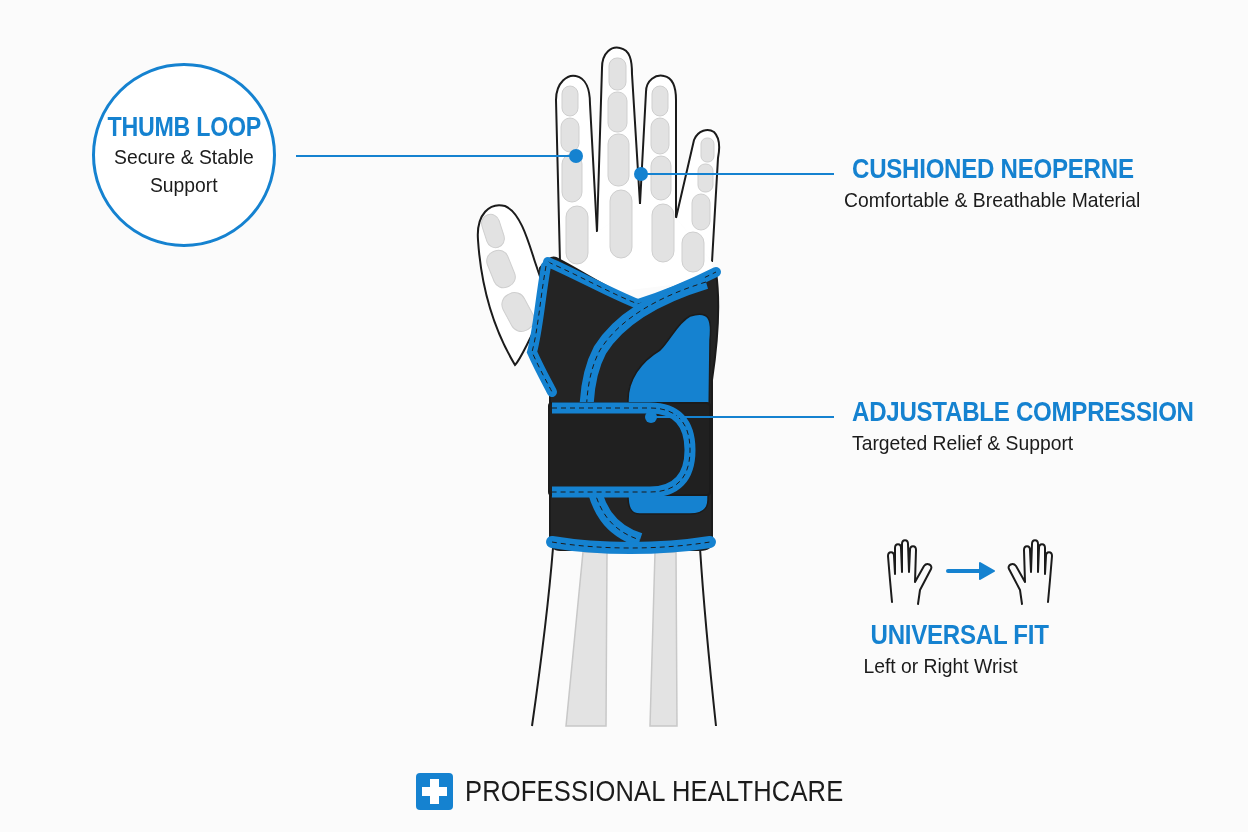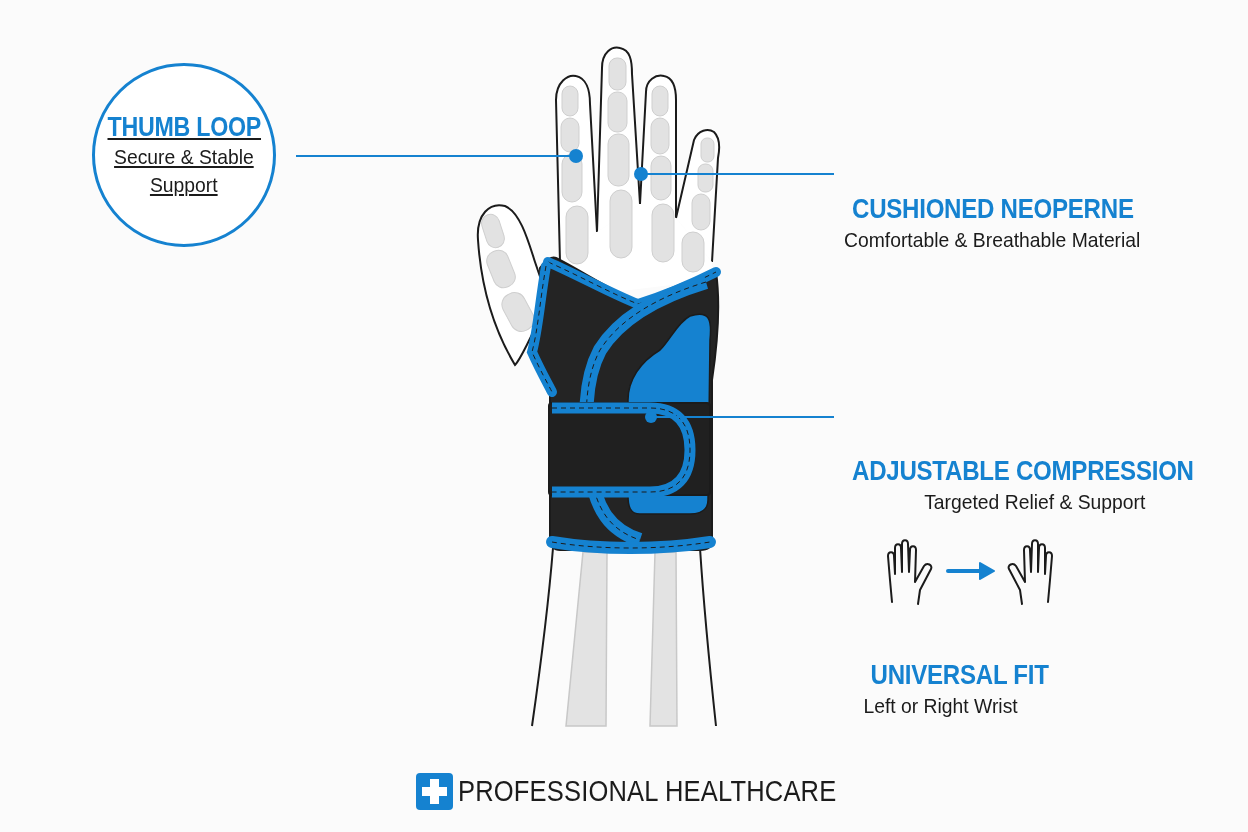--- a/index.html
+++ b/index.html
@@ -18,31 +18,30 @@
     .sub {
       font-size: 21px; color: #1b1b1b; white-space: nowrap;
       transform: scaleX(0.92); transform-origin: left center;
     }
     .circle {
       position: absolute; left: 92px; top: 63px; width: 184px; height: 184px;
       border: 3px solid #1582d0; border-radius: 50%; box-sizing: border-box;
       background: #fff;
       display: flex; flex-direction: column; align-items: center; justify-content: center;
       text-align: center;
-      text-decoration: underline;
     }
     .circle .title { font-size: 27px; transform-origin: center center; line-height: 32px; }
     .circle .sub { font-size: 21px; transform-origin: center center; line-height: 28px; }
-    .feature { position: absolute; margin-top: 40px; }
+    .feature { position: absolute; }
     .feature .title { font-size: 28px; line-height: 34px; }
     .feature .sub { line-height: 28px; }
     .center { }
     .center .title, .center .sub { transform-origin: center center; }
     .footer {
-      position: absolute; left: 416px; top: 773px; display: flex; align-items: center; gap: 5px;
+      position: absolute; left: 416px; top: 773px; display: flex; align-items: center; gap: 12px;
     }
     .footer .badge {
       width: 37px; height: 37px; border-radius: 4px; background: #1582d0; position: relative;
     }
     .footer .badge::before, .footer .badge::after {
       content: ""; position: absolute; background: #fff;
     }
     .footer .badge::before { left: 14px; top: 6px; width: 9px; height: 25px; }
     .footer .badge::after { left: 6px; top: 14px; width: 25px; height: 9px; }
     .footer .label {
@@ -153,21 +152,21 @@
   <div class="title">THUMB LOOP</div>
   <div class="sub">Secure &amp; Stable</div>
   <div class="sub">Support</div>
 </div>
 
 <div class="feature" style="left:852px; top:152px;">
   <div class="title">CUSHIONED NEOPERNE</div>
   <div class="sub" style="margin-left:-8px;">Comfortable &amp; Breathable Material</div>
 </div>
 
-<div class="feature" style="left:852px; top:414px;text-align:center;">
+<div class="feature" style="left:852px; top:395px;">
   <div class="title">ADJUSTABLE COMPRESSION</div>
   <div class="sub">Targeted Relief &amp; Support</div>
 </div>
 
 <div class="feature center" style="left:854px; top:618px; width:236px;">
   <div class="title">UNIVERSAL FIT</div>
   <div class="sub">Left or Right Wrist</div>
 </div>
 
 <div class="footer">

